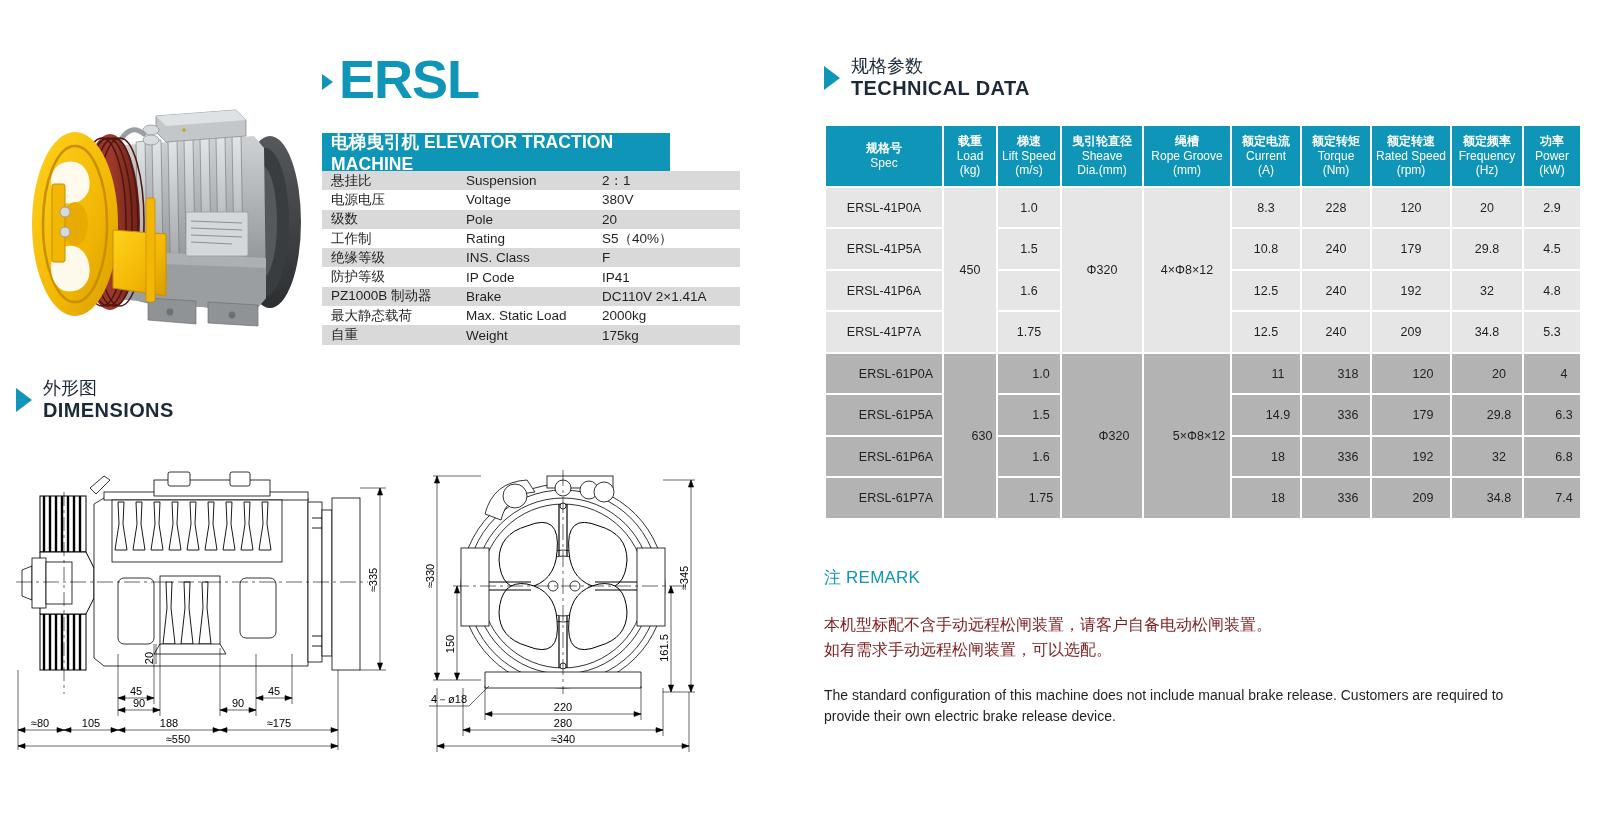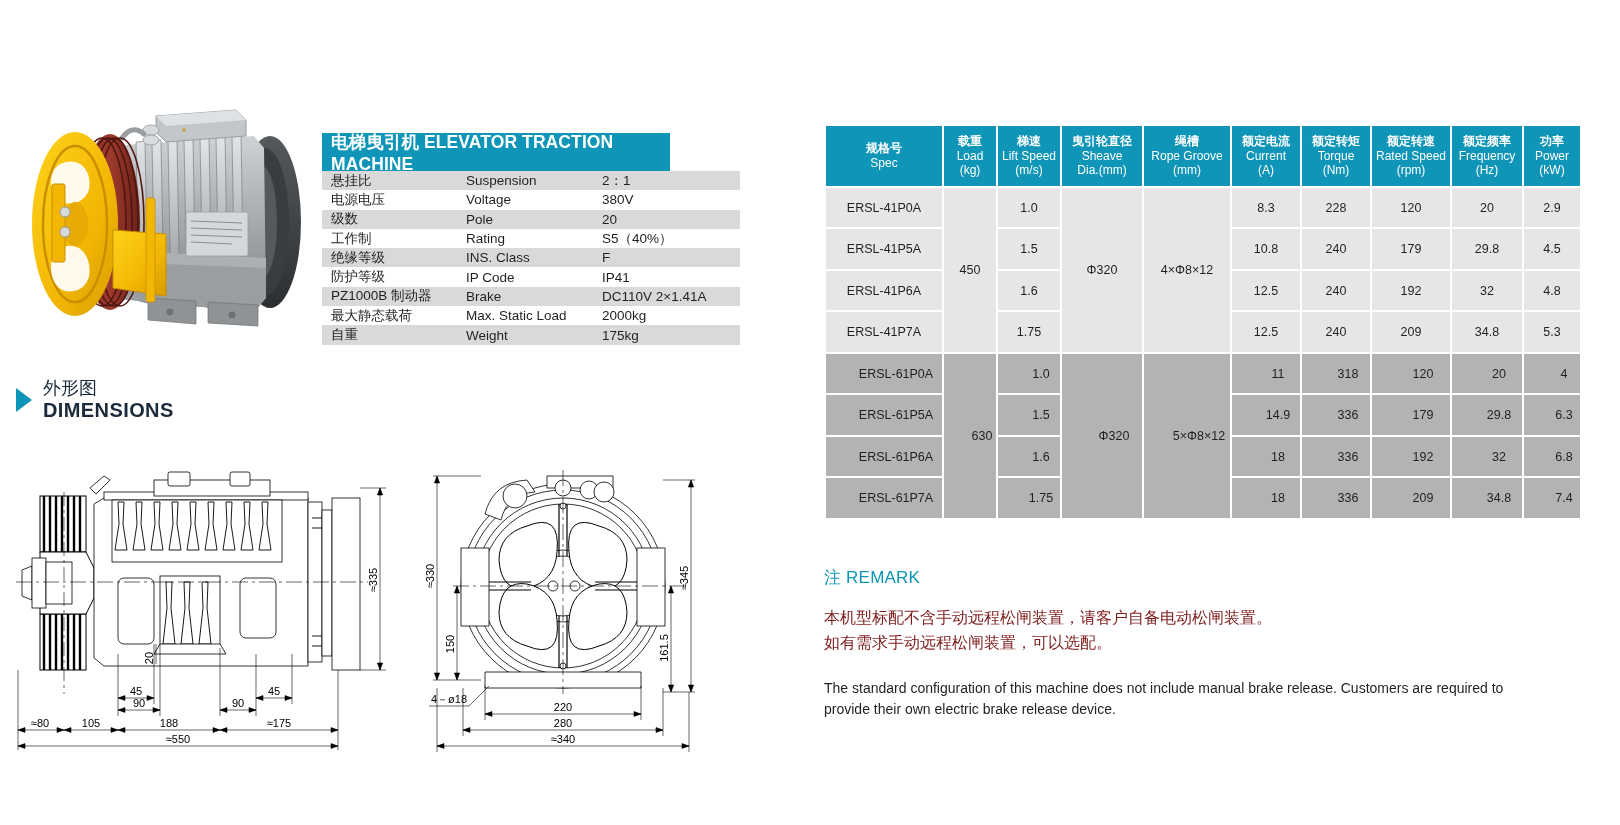--- a/index.html
+++ b/index.html
@@ -102,21 +102,21 @@
   }
   #tech-table tbody tr.g450 td { background: #e6e6e6; }
   #tech-table tbody tr.g630 td { background: #b3b3b3; padding-left: 24px; }
   td.span450 { background: #e6e6e6 !important; margin-left: 48px; }
   td.span630 { background: #b3b3b3 !important; }
 
   #remark {
     position: absolute; left: 824px; top: 566px; width: 730px;
   }
   #remark .rm-title {
-    font-size: 17px; color: #0e95b7; margin-bottom: 17px; letter-spacing: .2px;
+    font-size: 17px; color: #0e95b7; margin-bottom: 24px; letter-spacing: .2px;
   }
   #remark .cn-line {
     font-size: 16px; color: #7f1d1d; line-height: 1.55;
   }
   #remark .en-block {
     margin-top: 22px;
     font-size: 14px; color: #231f20; line-height: 1.5;
     width: 726px;
   }
 </style>
@@ -225,20 +225,26 @@
         <rect x="34" y="112" width="13" height="78" rx="2" fill="#f2b705" stroke="#c98f00" stroke-width="1"></rect>
         <circle cx="47" cy="140" r="5" fill="#d7d9db" stroke="#9a9ea1" stroke-width="1"></circle>
         <circle cx="47" cy="160" r="5" fill="#d7d9db" stroke="#9a9ea1" stroke-width="1"></circle>
       </g>
 
       <path d="M95 158 L148 162 L148 224 L95 216 Z" fill="url(#gYel)" stroke="#c98f00" stroke-width="1"></path>
       <rect x="128" y="126" width="9" height="104" rx="2" fill="#f2b705" stroke="#c98f00" stroke-width="0.8"></rect>
     </svg>
   </div>
 
+  <div id="title-block">
+    <div class="brand-row">
+      <span class="tri-small"></span>
+      <span class="brand-name">ERSL</span>
+    </div>
+  </div>
 
   <div id="spec-header">电梯曳引机 ELEVATOR TRACTION MACHINE</div>
 
   <table id="spec-table">
     <tbody>
         <tr class="odd">
           <td class="c1">悬挂比</td>
           <td class="c2">Suspension</td>
           <td class="c3">2：1</td>
         </tr>
@@ -286,20 +292,27 @@
   </table>
 
   <div class="section-head" id="dimensions-head">
     <span class="tri-big"></span>
     <span class="sh-text">
       <span class="cn">外形图</span><br>
       <span class="en">DIMENSIONS</span>
     </span>
   </div>
 
+  <div class="section-head" id="technical-head">
+    <span class="tri-big"></span>
+    <span class="sh-text">
+      <span class="cn">规格参数</span><br>
+      <span class="en">TECHNICAL DATA</span>
+    </span>
+  </div>
 
   <div id="drawings">
     <svg viewBox="0 0 790 300" xmlns="http://www.w3.org/2000/svg" stroke="#000" fill="none" stroke-width="0.8" font-family="Liberation Sans, sans-serif" font-size="11">
 
       <g>
 
         <g stroke-width="1">
           <rect x="32" y="38" width="46" height="56" fill="#fff"></rect>
           <rect x="32" y="156" width="46" height="56" fill="#fff"></rect>
           <g stroke-width="2.4">

